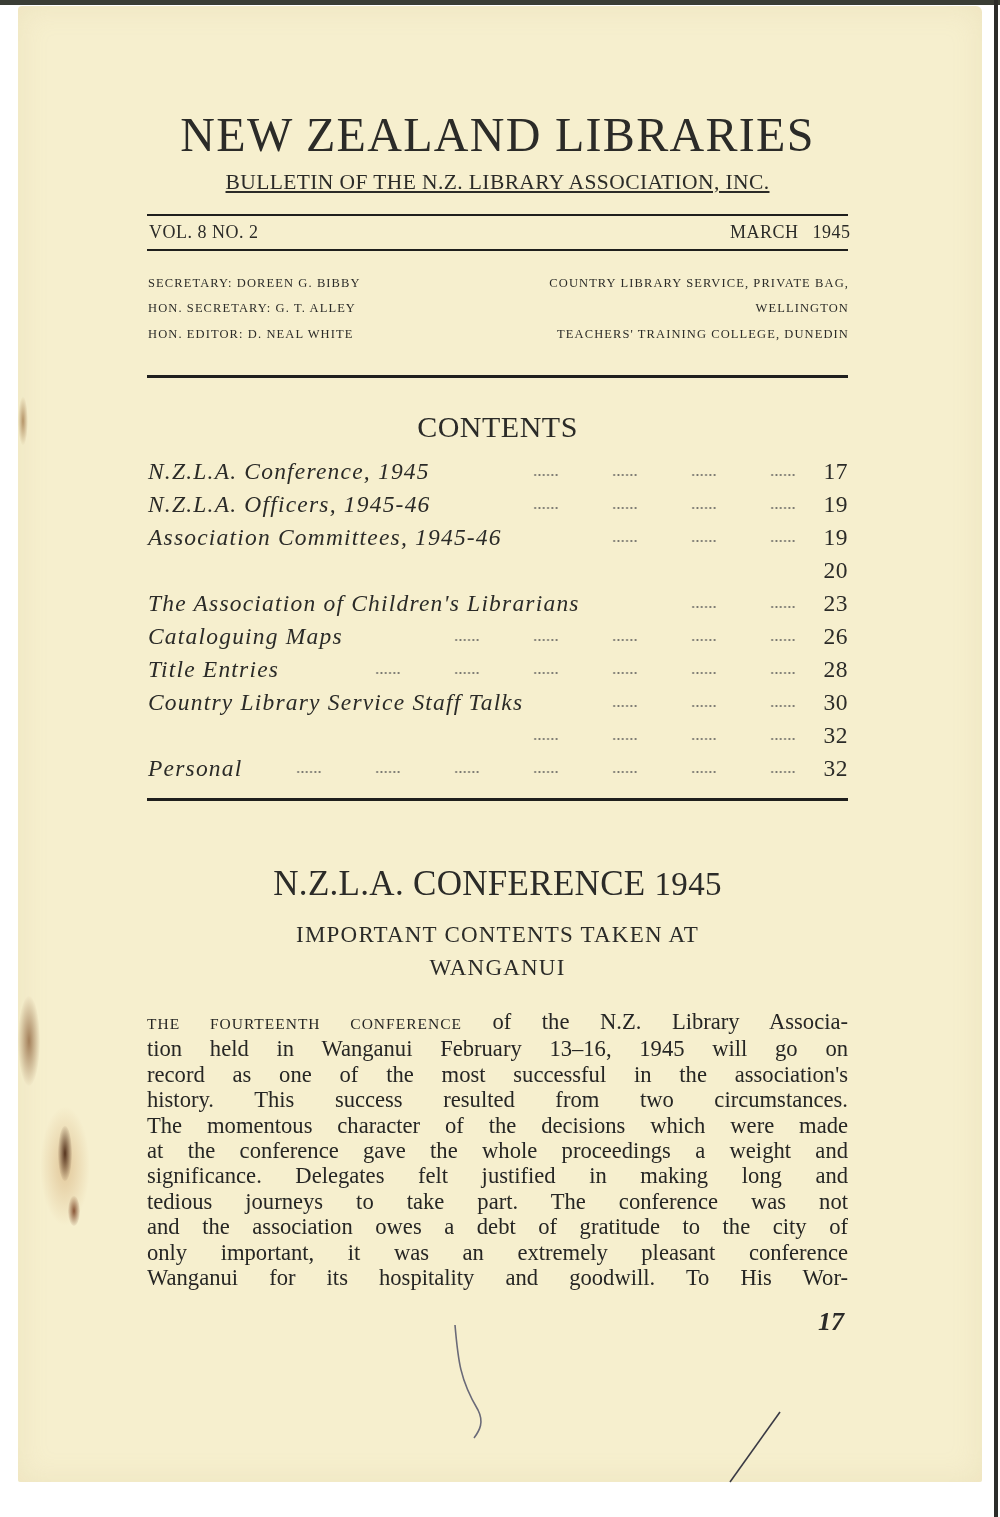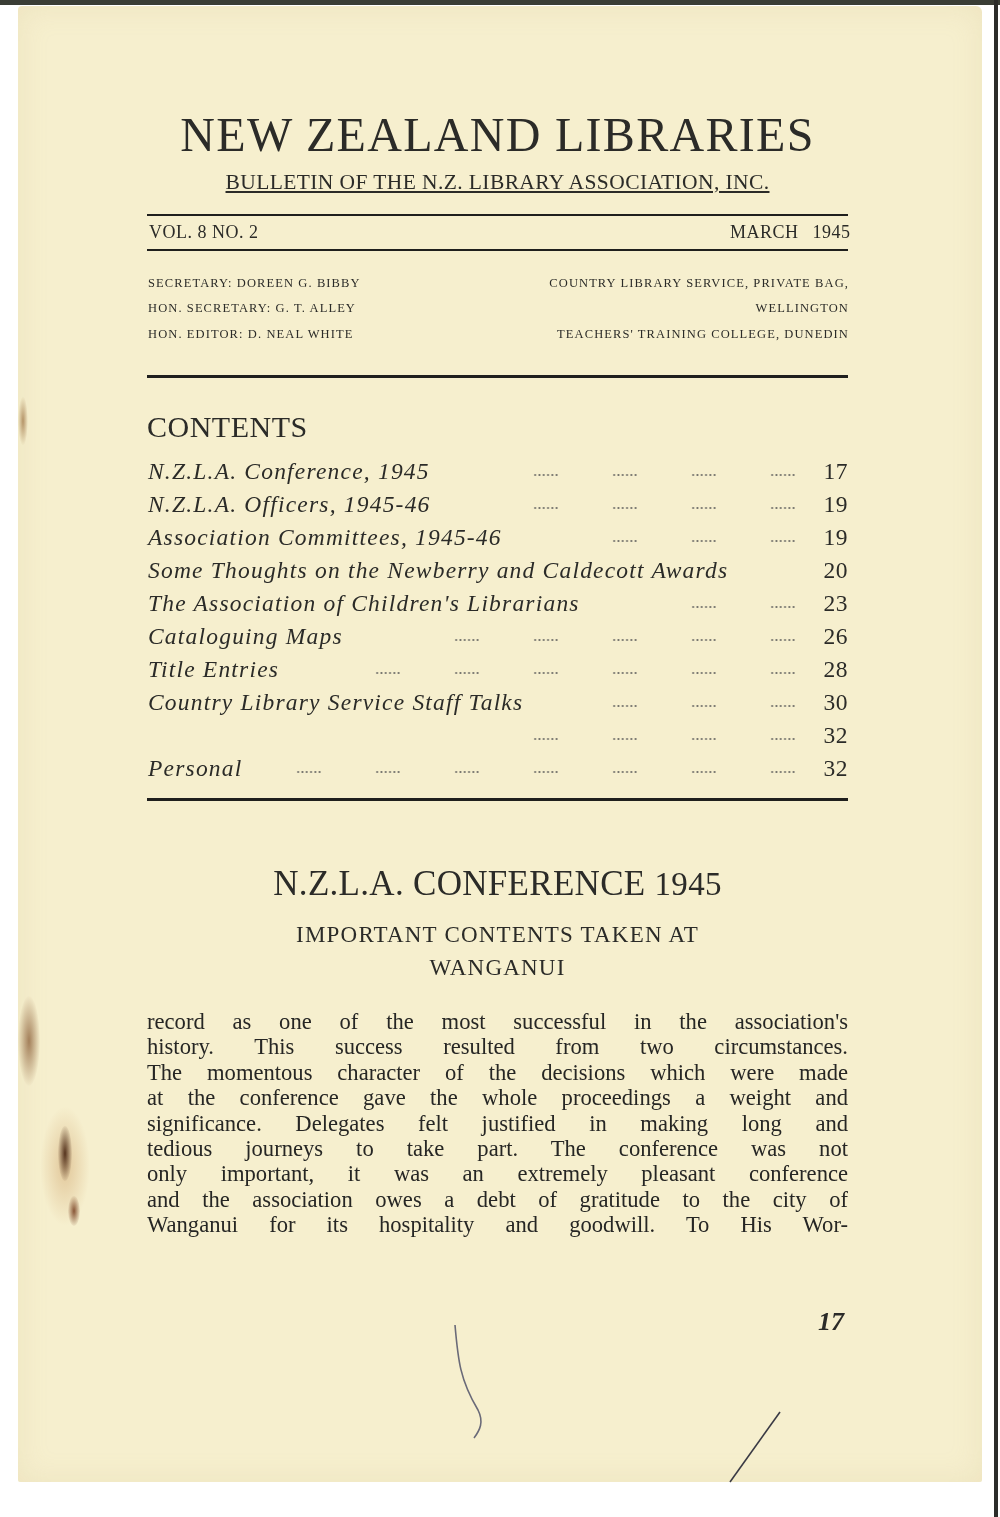--- a/index.html
+++ b/index.html
@@ -30,21 +30,21 @@
   .title { left: 147px; top: 107px; width: 701px; font-size: 48px; letter-spacing: 1.3px; text-align: center; font-weight: normal; }
   .subtitle { left: 147px; top: 170px; width: 701px; font-size: 21.5px; letter-spacing: 0.4px; text-align: center; text-decoration: underline; }
   .vol { left: 149px; top: 222px; font-size: 18px; letter-spacing: 0.5px; }
   .date { left: 698px; top: 222px; font-size: 18px; letter-spacing: 0.5px; margin-left: 32px; }
   .date .yr { margin-left: 14px; }
 
   .staff { font-size: 12.5px; letter-spacing: 1.1px; }
   .staff-left { left: 148px; width: 296px; }
   .staff-right { left: 488px; width: 361px; text-align: right; }
 
-  .contents-head { left: 147px; top: 410px; width: 701px; font-size: 30px; letter-spacing: 0.5px; }
+  .contents-head { left: 147px; top: 410px; width: 701px; text-align: center; font-size: 30px; letter-spacing: 0.5px; }
 
   .toc-row { position: absolute; left: 148px; width: 700px; height: 33px; font-size: 23.5px; }
   .toc-title { position: absolute; left: 0; top: 0; font-style: italic; letter-spacing: 1.2px; white-space: nowrap; }
   .leader { position: absolute; top: 15px; width: 26px; height: 4px;
     background-image: radial-gradient(circle, #555 0.8px, transparent 1.2px);
     background-size: 4.3px 4px; background-repeat: repeat-x; opacity: 0.8; }
   .toc-page { position: absolute; right: 0; top: 0; letter-spacing: 0.5px; }
 
   .conf-head { left: 147px; top: 864px; width: 701px; text-align: center; font-size: 35px; letter-spacing: 0.3px; }
   .conf-head .osf { font-size: 33px; }
@@ -116,21 +116,20 @@
       <span class="toc-page">19</span>
     </div>
     <div class="toc-row" style="top: 524px;">
       <span class="toc-title">Association Committees, 1945-46</span>
       <span class="leader" style="left: 622px;"></span>
       <span class="leader" style="left: 543px;"></span>
       <span class="leader" style="left: 464px;"></span>
       <span class="toc-page">19</span>
     </div>
     <div class="toc-row" style="top: 557px;">
-      <span class="toc-title">Some Thoughts on the Newberry and Caldecott Awards</span>
       <span class="toc-page">20</span>
     </div>
     <div class="toc-row" style="top: 590px;">
       <span class="toc-title">The Association of Children's Librarians</span>
       <span class="leader" style="left: 622px;"></span>
       <span class="leader" style="left: 543px;"></span>
       <span class="toc-page">23</span>
     </div>
     <div class="toc-row" style="top: 623px;">
       <span class="toc-title">Cataloguing Maps</span>
@@ -181,28 +180,30 @@
 <div class="rule" style="top:798px;height:3px;"></div>
 
 <div class="abs conf-head">
   <span>N.Z.L.A. CONFERENCE</span>
   <span class="osf">1945</span>
 </div>
 <div class="abs conf-sub" style="top:922px;">IMPORTANT CONTENTS TAKEN AT</div>
 <div class="abs conf-sub" style="top:955px;">WANGANUI</div>
 
 <div class="body-text">
+  <span class="body-line"><span class="sc">THE FOURTEENTH CONFERENCE</span><span> of the N.Z. Library Associa-</span></span>
+  <span class="body-line">tion held in Wanganui February 13–16, 1945 will go on</span>
   <span class="body-line">record as one of the most successful in the association's</span>
   <span class="body-line">history.  This success resulted from two circumstances.</span>
   <span class="body-line">The momentous character of the decisions which were made</span>
   <span class="body-line">at the conference gave the whole proceedings a weight and</span>
   <span class="body-line">significance.  Delegates felt justified in making long and</span>
   <span class="body-line">tedious journeys to take part.  The conference was not</span>
+  <span class="body-line">and the association owes a debt of gratitude to the city of</span>
   <span class="body-line">only important, it was an extremely pleasant conference</span>
-  <span class="body-line">and the association owes a debt of gratitude to the city of</span>
   <span class="body-line">Wanganui for its hospitality and goodwill.  To His Wor-</span>
 </div>
 
 <div class="abs pagenum">17</div>
 
 <svg class="pencil" style="left:440px;top:1320px;" width="60" height="130">
   <path d="M15 5 C 18 40, 20 60, 38 90 C 44 102, 40 110, 34 118" stroke="#6a6a78" stroke-width="1.6" fill="none"></path>
 </svg>
 <svg class="pencil" style="left:650px;top:1410px;" width="140" height="75">
   <line x1="130" y1="2" x2="80" y2="72" stroke="#3a3a44" stroke-width="1.6"></line>

